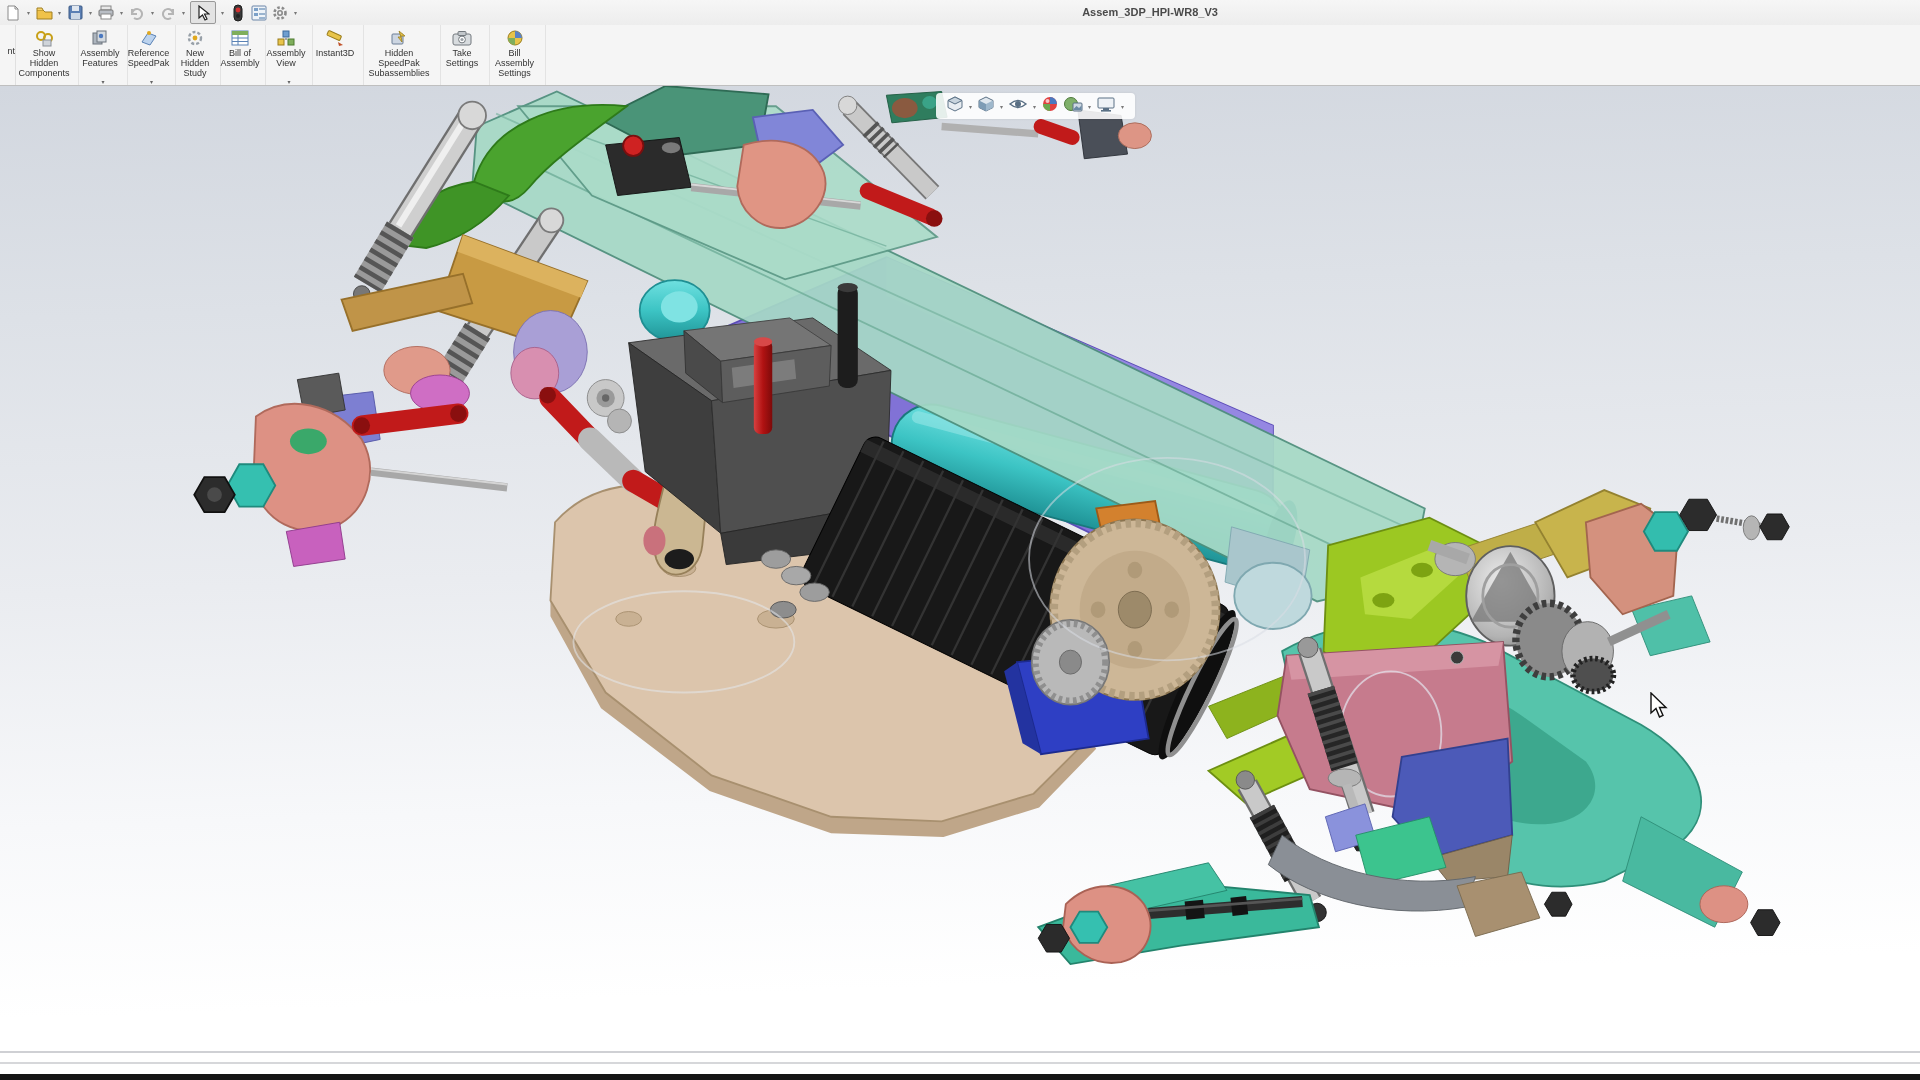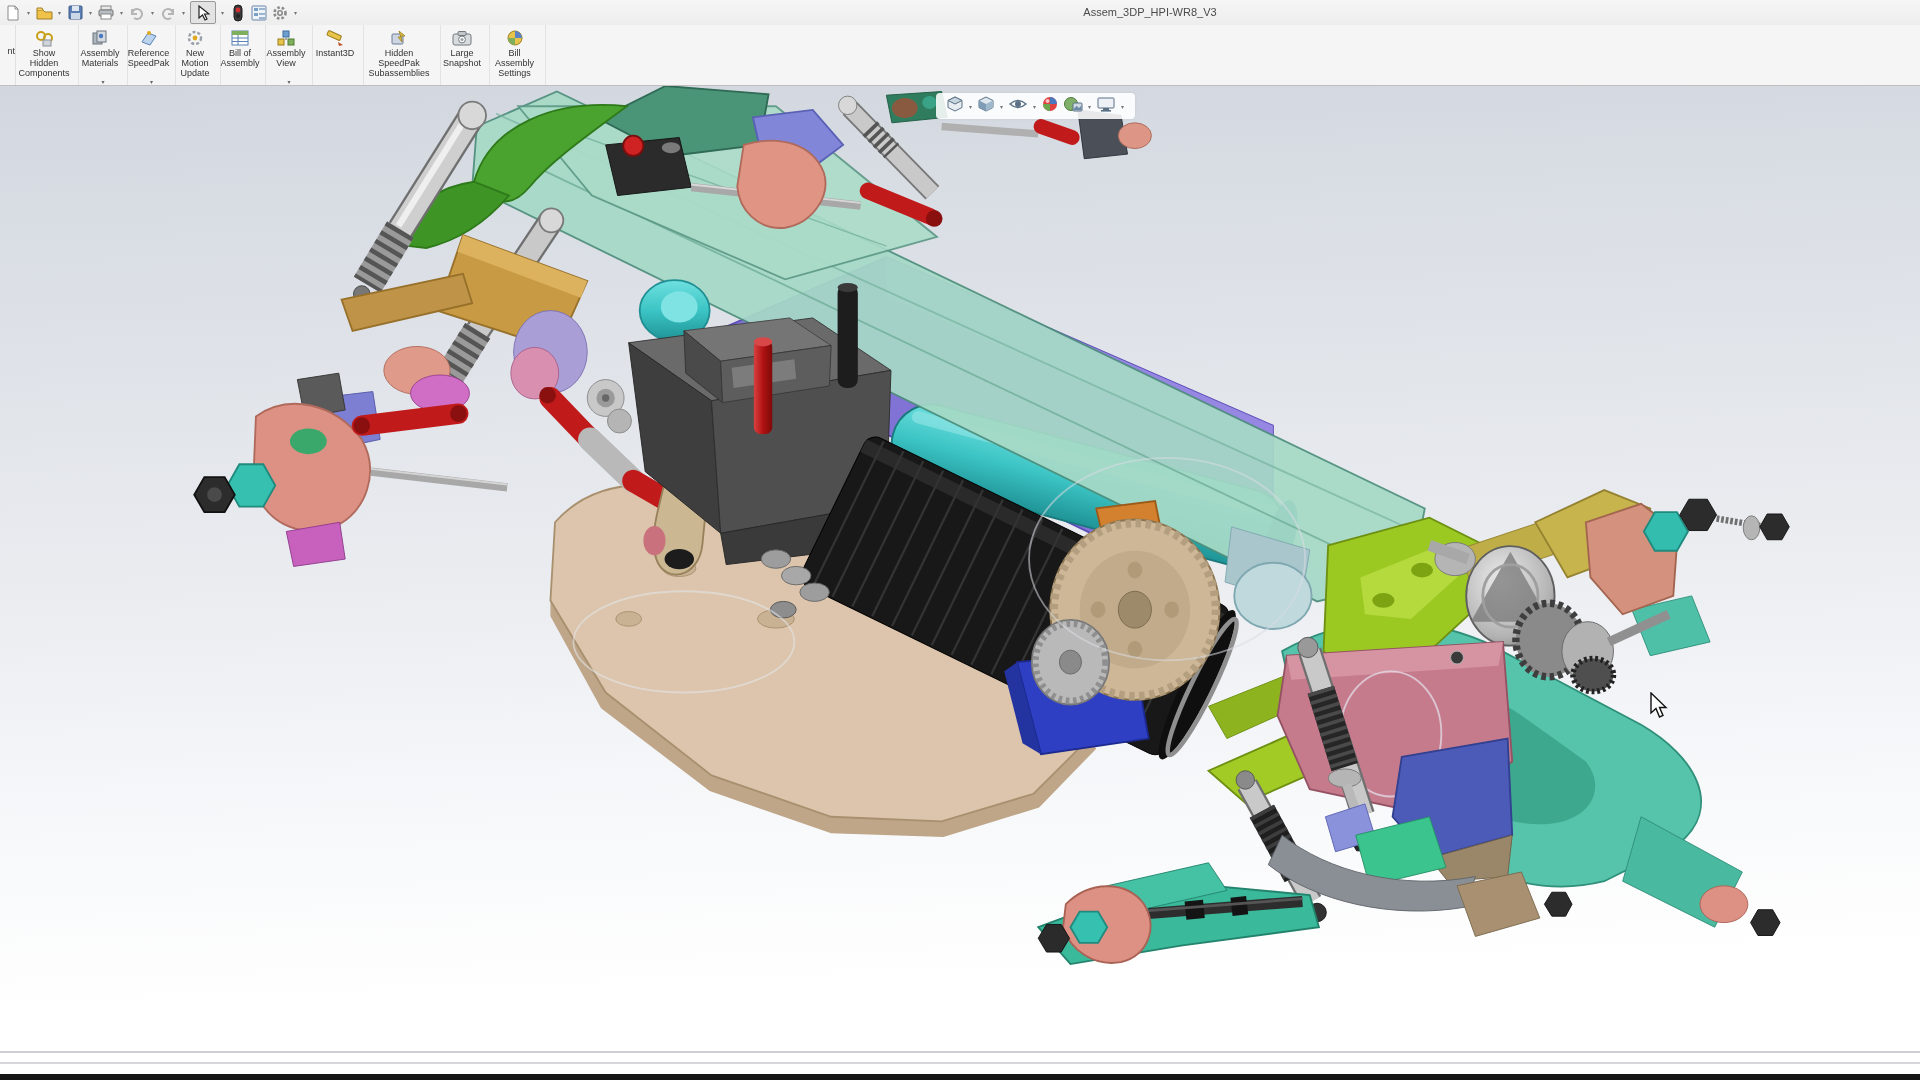--- a/index.html
+++ b/index.html
@@ -8,21 +8,21 @@
   
   .titlebar{position:absolute;left:0;top:0;width:1920px;height:25px;
     background:linear-gradient(180deg,#f6f6f6,#ededed);border-bottom:1px solid #d6d6d6;
     display:flex;align-items:center;}
   .tb-icons{display:flex;align-items:center;gap:3px;padding-left:4px;}
   .tb-ic{width:18px;height:18px;display:flex;align-items:center;justify-content:center;}
   .tb-caret{font-size:6px;color:#777;margin:0 2px;}
   .tb-sel{width:24px;height:21px;border:1px solid #9a9a9a;background:#e3e3e3;border-radius:2px;
     display:flex;align-items:center;justify-content:center;}
   .win-title{position:absolute;left:1040px;top:0;width:220px;height:25px;line-height:25px;
-    text-align:center;font-size:11px;color:#4a4a4a;}
+    text-align:center;font-size:11px;color:#4a4a4a;font-weight:bold;}
   
   .cmdbar{position:absolute;left:0;top:25px;width:1920px;height:60px;background:#f5f5f5;
     border-bottom:1px solid #bfbfbf;display:flex;align-items:stretch;}
   .cmd-partial{width:15px;font-size:9px;color:#333;display:flex;align-items:center;
     justify-content:flex-end;padding-bottom:9px;border-right:1px solid #e0e0e0;}
   .cmd-btn{position:relative;border:none;background:transparent;border-right:1px solid #e3e3e3;
     display:flex;flex-direction:column;align-items:center;padding:3px 8px 1px 2px;cursor:default;}
   .cmd-btn .ci{height:20px;display:flex;align-items:center;justify-content:center;}
   .cmd-btn .cl{font-size:9px;line-height:10px;color:#333;text-align:center;
     font-family:"Liberation Sans",sans-serif;}
@@ -141,41 +141,41 @@
       <span class="cl">Show Hidden Components</span>
     </button>
     <button class="cmd-btn" style="width:49px">
       <span class="ci">
           <svg width="20" height="18">
             <rect x="3" y="4" width="9" height="11" fill="#aeb6bf" stroke="#6d757e"></rect>
             <rect x="7" y="2" width="9" height="11" fill="#d3d9df" stroke="#6d757e"></rect>
             <circle cx="11" cy="7" r="2.2" fill="#4a78c0"></circle>
           </svg>
         </span>
-      <span class="cl">Assembly Materials</span>
+      <span class="cl">Assembly Features</span>
       <span class="cmd-caret">▾</span>
     </button>
     <button class="cmd-btn" style="width:48px">
       <span class="ci">
           <svg width="20" height="18">
             <path d="M3 13 L9 4 L17 7 L11 16 Z" fill="#bcd3ee" stroke="#5a82b5"></path>
             <circle cx="10" cy="4" r="2" fill="#e0a81f"></circle>
           </svg>
         </span>
       <span class="cl">Reference SpeedPak</span>
       <span class="cmd-caret">▾</span>
     </button>
     <button class="cmd-btn" style="width:45px">
       <span class="ci">
           <svg width="20" height="18">
             <circle cx="10" cy="9" r="6" fill="none" stroke="#98a0a8" stroke-width="2.4" stroke-dasharray="3 2"></circle>
             <circle cx="10" cy="9" r="2.4" fill="#e0a81f"></circle>
           </svg>
         </span>
-      <span class="cl">New Motion Update</span>
+      <span class="cl">New Hidden Study</span>
     </button>
     <button class="cmd-btn" style="width:45px">
       <span class="ci">
           <svg width="20" height="18">
             <rect x="2" y="2" width="16" height="14" fill="#fff" stroke="#5a82b5"></rect>
             <rect x="2" y="2" width="16" height="4" fill="#7fae5c"></rect>
             <line x1="2" y1="9" x2="18" y2="9" stroke="#5a82b5"></line>
             <line x1="2" y1="12.5" x2="18" y2="12.5" stroke="#5a82b5"></line>
             <line x1="8" y1="6" x2="8" y2="16" stroke="#5a82b5"></line>
           </svg>
@@ -214,21 +214,21 @@
     </button>
     <button class="cmd-btn" style="width:49px">
       <span class="ci">
           <svg width="20" height="16">
             <rect x="1" y="4" width="18" height="11" rx="2" fill="#d8dcdf" stroke="#73797e"></rect>
             <rect x="6" y="1.5" width="8" height="4" rx="1" fill="#c2c7cb" stroke="#73797e"></rect>
             <circle cx="10" cy="9.5" r="3.4" fill="#fff" stroke="#73797e"></circle>
             <circle cx="10" cy="9.5" r="1.6" fill="#9aa1a7"></circle>
           </svg>
         </span>
-      <span class="cl">Large Snapshot</span>
+      <span class="cl">Take Settings</span>
     </button>
     <button class="cmd-btn" style="width:56px">
       <span class="ci">
           <svg width="20" height="18">
             <circle cx="10" cy="9" r="7" fill="#e8c44a" stroke="#9a7d1c"></circle>
             <path d="M10 2 a7 7 0 0 1 7 7 l-7 0 z" fill="#5a82c5"></path>
             <path d="M3 9 a7 7 0 0 0 7 7 l0 -7 z" fill="#7fae5c"></path>
           </svg>
         </span>
       <span class="cl">Bill Assembly Settings</span>

